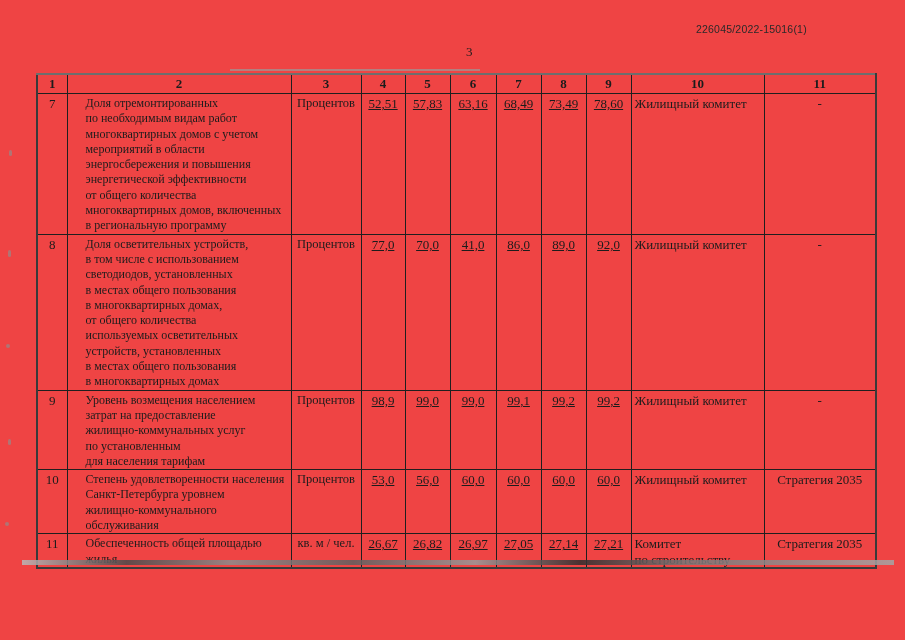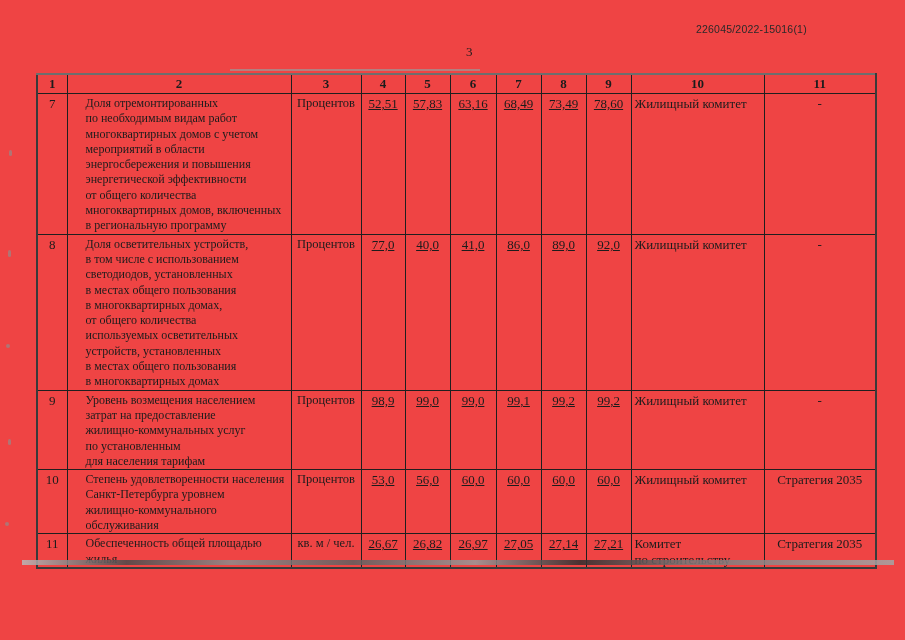--- a/index.html
+++ b/index.html
@@ -172,21 +172,21 @@
 светодиодов, установленных
 в местах общего пользования
 в многоквартирных домах,
 от общего количества
 используемых осветительных
 устройств, установленных
 в местах общего пользования
 в многоквартирных домах</td>
         <td class="cell-unit">Процентов</td>
         <td class="cell-val">77,0</td>
-        <td class="cell-val">40,0</td>
+        <td class="cell-val">70,0</td>
         <td class="cell-val">41,0</td>
         <td class="cell-val">86,0</td>
         <td class="cell-val">89,0</td>
         <td class="cell-val">92,0</td>
         <td class="cell-resp">Жилищный комитет</td>
         <td class="cell-basis">-</td>
       </tr>
       <tr class="hr9">
         <td class="cell-num">9</td>
         <td class="cell-ind">Уровень возмещения населением

